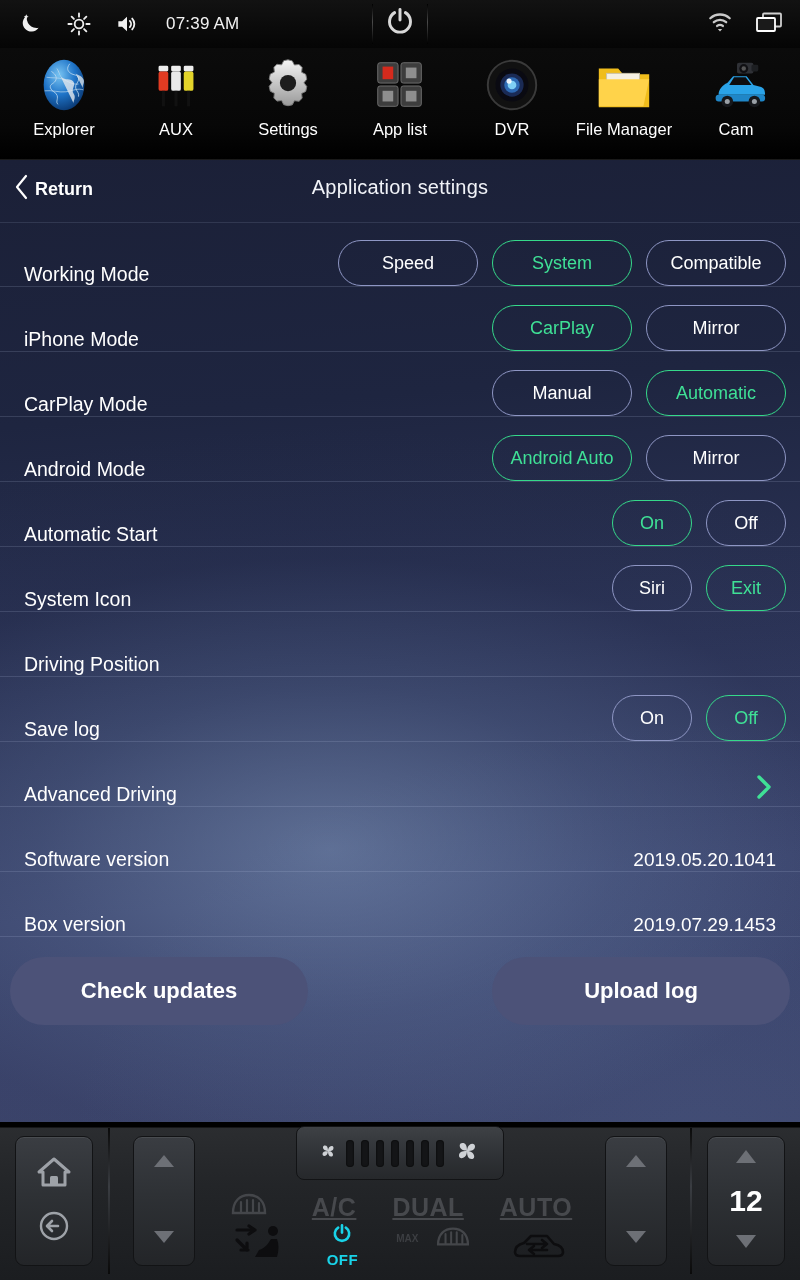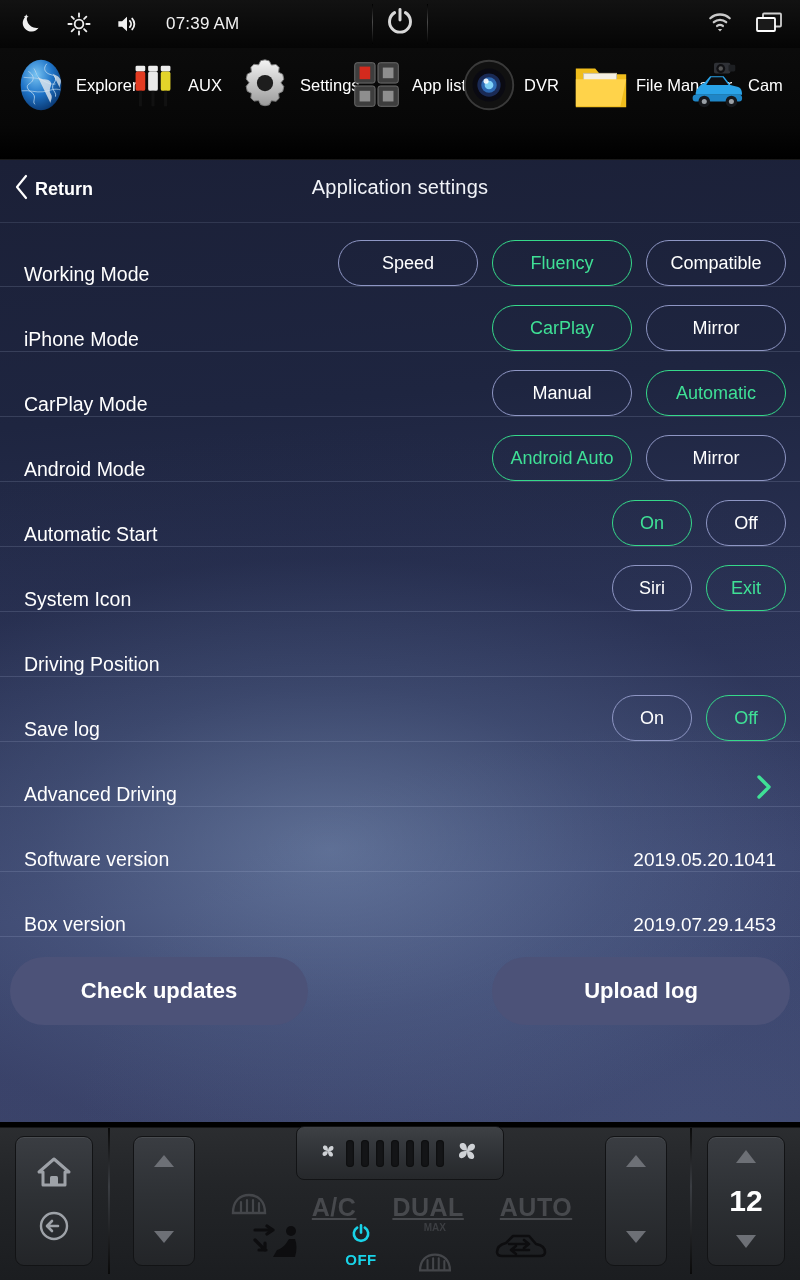--- a/index.html
+++ b/index.html
@@ -28,21 +28,21 @@
   .sb-right { position: absolute; right: 16px; top: 0; height: 48px; display: flex; align-items: center; gap: 20px; }
 
   
   .dock {
     height: 112px; width: 800px;
     background: linear-gradient(180deg,#0b0b0b 0%,#070707 70%,#000 100%);
     display: flex; align-items: flex-start; justify-content: space-around;
     padding: 6px 8px 0 8px;
     border-bottom: 1px solid #1a1a1a;
   }
-  .app { width: 108px; display: flex; flex-direction: row; align-items: center; gap: 4px; }
+  .app { width: 108px; display: flex; flex-direction: column; align-items: center; gap: 4px; }
   .app-ico { width: 62px; height: 62px; display: block; }
   .app-label { color: #fff; font-size: 16.5px; white-space: nowrap; }
 
   
   .body {
     position: relative;
     width: 800px; height: 962px;
     background:
       radial-gradient(760px 430px at 330px 690px, rgba(150,178,214,0.42) 0%, rgba(118,145,186,0.20) 38%, rgba(60,76,118,0.03) 68%, rgba(0,0,0,0) 100%),
       radial-gradient(900px 600px at 700px 980px, rgba(96,120,170,0.18) 0%, rgba(0,0,0,0) 70%),
@@ -342,21 +342,21 @@
       </div>
       <div class="title">Application settings</div>
     </div>
 
     <div class="rows">
 
       <div class="row">
         <span class="row-label">Working Mode</span>
         <span class="row-ctrl">
           <span class="pill w-wide">Speed</span>
-          <span class="pill w-wide sel">Fluency</span>
+          <span class="pill w-wide sel">System</span>
           <span class="pill w-wide">Compatible</span>
         </span>
       </div>
 
       <div class="row">
         <span class="row-label">iPhone Mode</span>
         <span class="row-ctrl">
           <span class="pill w-med sel">CarPlay</span>
           <span class="pill w-med">Mirror</span>
         </span>
@@ -523,21 +523,21 @@
         </span>
         <span class="off-group">
           <span>
             <svg width="24" height="24" viewBox="0 0 24 24">
               <path d="M8.2 5.6a7.2 7.2 0 1 0 7.6 0" fill="none" stroke="#19d3e8" stroke-width="2.6" stroke-linecap="round"></path>
               <path d="M12 3.4v7.2" fill="none" stroke="#19d3e8" stroke-width="2.6" stroke-linecap="round"></path>
             </svg>
           </span>
           <span class="off-text">OFF</span>
         </span>
-        <span style="display:flex;flex-direction:column;align-items:center;gap:15px">
+        <span style="display:flex;align-items:center;gap:15px">
           <span class="max-text">MAX</span>
           <span>
             <svg width="40" height="28" viewBox="0 0 42 30">
               <path d="M5 24C5 13 12 7 21 7s16 6 16 17z" fill="none" stroke="#44464a" stroke-width="2.4"></path>
               <g stroke="#44464a" stroke-width="2.2" stroke-linecap="round">
                   <path d="M13 13v10M19 11v12M25 11v12M31 14v9"></path>
                 </g>
             </svg>
           </span>
         </span>

